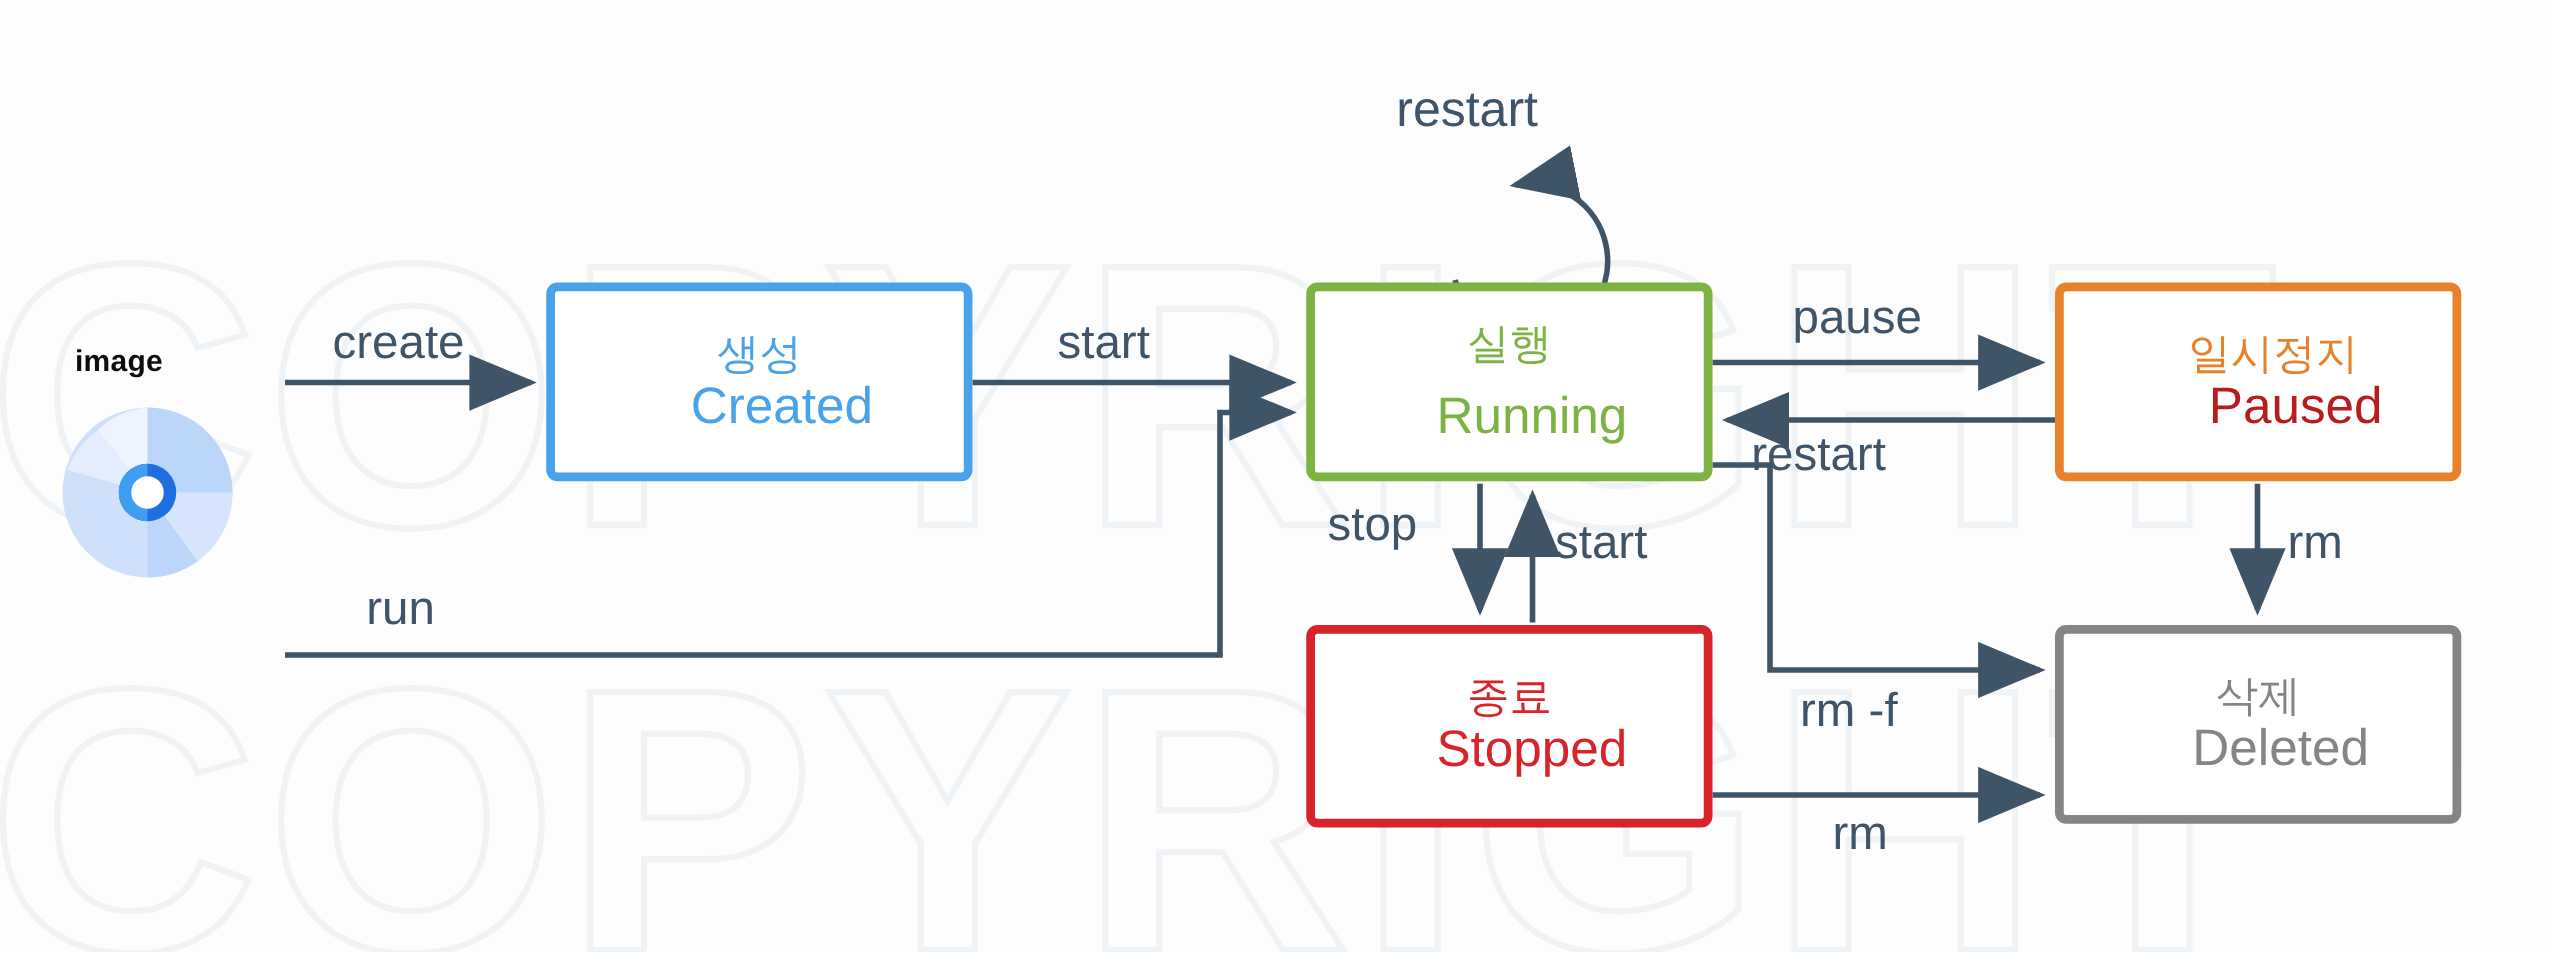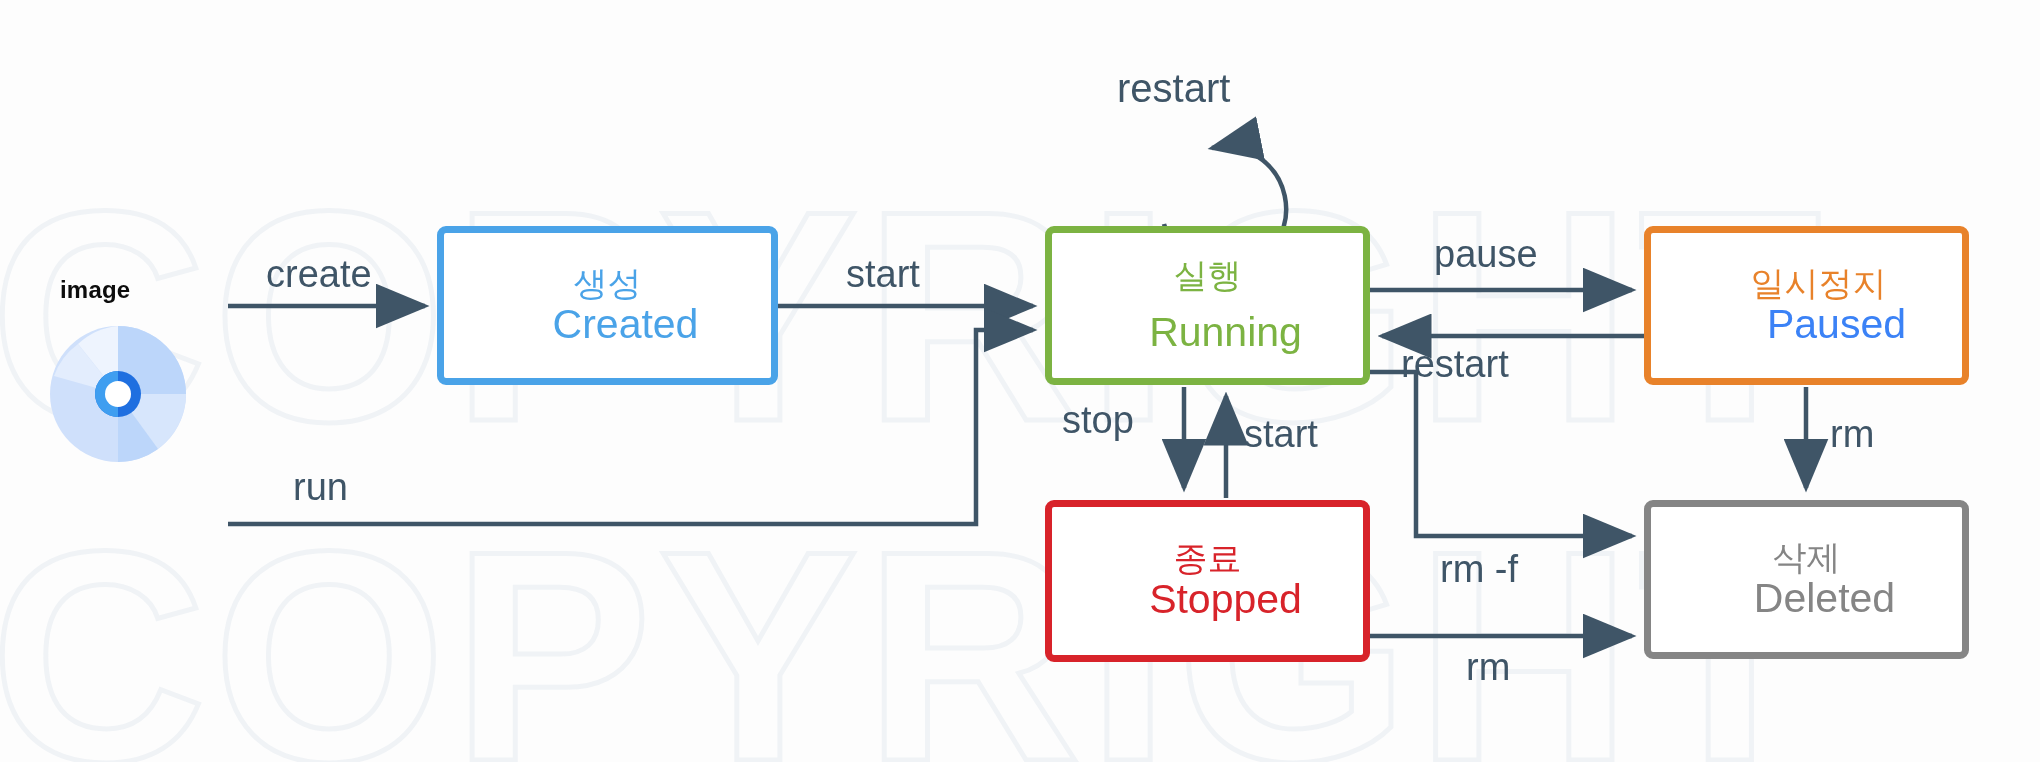--- a/index.html
+++ b/index.html
@@ -167,21 +167,21 @@
     <div class="en" style="color:#4aa3e8;">Created</div>
   </div>
 
   <div class="node" id="node-running" style="border-color:#7cb342;">
     <div class="ko" style="color:#7cb342;">실행</div>
     <div class="en" style="color:#7cb342;">Running</div>
   </div>
 
   <div class="node" id="node-paused" style="border-color:#e8822a;">
     <div class="ko" style="color:#e8822a;">일시정지</div>
-    <div class="en" style="color:#3b82f6;">Paused</div>
+    <div class="en" style="color:#b91c1c;">Paused</div>
   </div>
 
   <div class="node" id="node-stopped" style="border-color:#d8232a;">
     <div class="ko" style="color:#d8232a;">종료</div>
     <div class="en" style="color:#d8232a;">Stopped</div>
   </div>
 
   <div class="node" id="node-deleted" style="border-color:#858585;justify-content:center;">
     <div class="ko" style="color:#858585;">삭제</div>
     <div class="en" style="color:#858585;">Deleted</div>

